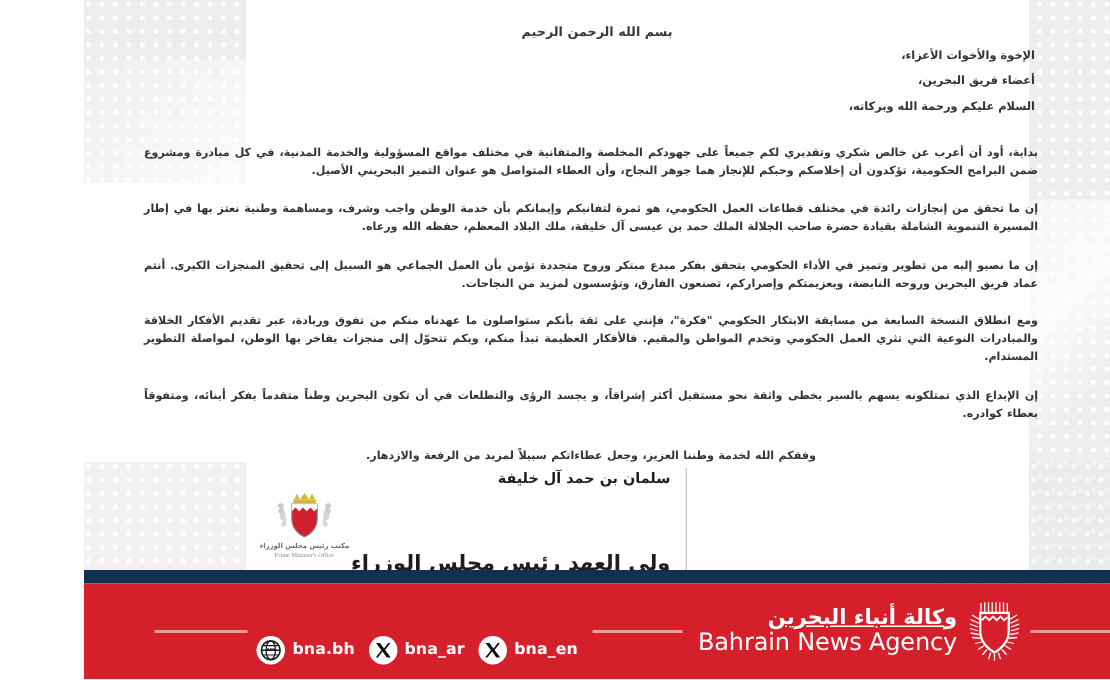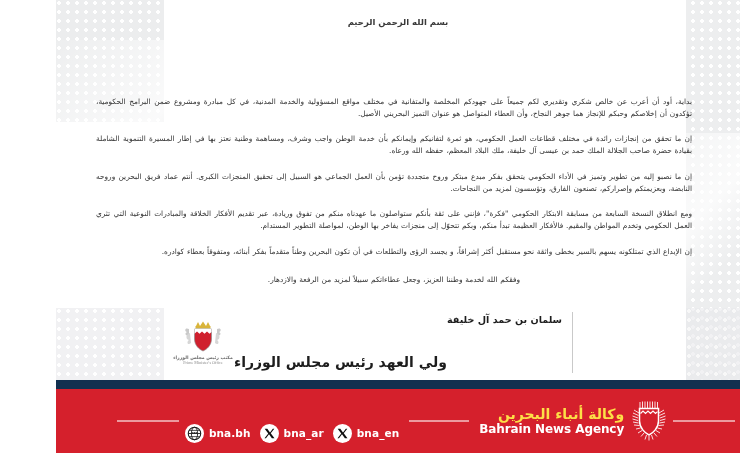--- a/index.html
+++ b/index.html
@@ -117,21 +117,21 @@
   }
 
   .body-block {
     position: absolute;
     top: 96px;
     right: 48px;
     left: 40px;
   }
   .para {
     font-size: 7.4px;
-    font-weight: 400;
+    font-weight: 700;
     color: #333333;
     line-height: 1.62;
     text-align: justify;
     text-align-last: right;
     margin: 0 0 13.5px 0;
     word-spacing: 0.4px;
   }
   .para.closing {
     text-align: center;
     text-align-last: center;
@@ -151,21 +151,21 @@
     direction: rtl;
   }
   .sig-names {
     text-align: right;
     padding-right: 10px;
     border-right: 1px solid #c9c9c9;
     padding-top: 1px;
     padding-bottom: 1px;
     min-height: 40px;
     display: flex;
-    flex-direction: row;
+    flex-direction: column;
     justify-content: center;
   }
   .sig-name {
     font-size: 9.6px;
     font-weight: 700;
     color: #1d1d1d;
     line-height: 1.45;
     white-space: nowrap;
   }
   .sig-title {
@@ -275,30 +275,31 @@
     align-items: center;
     gap: 7px;
   }
   .brand-text {
     display: flex;
     flex-direction: column;
     align-items: flex-end;
     line-height: 1.05;
   }
   .brand-ar {
-    color: #fde047;
+    color: #ffffff;
     font-size: 14px;
     font-weight: 700;
     white-space: nowrap;
     letter-spacing: -0.2px;
+    text-decoration: underline;
   }
   .brand-en {
     color: #ffffff;
-    font-size: 12px;
-    font-weight: 700;
+    font-size: 16px;
+    font-weight: 400;
     white-space: nowrap;
     letter-spacing: -0.1px;
     margin-top: 1px;
   }
   .brand-mark { flex: 0 0 auto; }
 </style>
 </head>
 <body>
 
 <div class="page">
@@ -309,20 +310,25 @@
   <div class="sheen sheen-tl"></div>
   <div class="sheen sheen-br"></div>
 
   <div class="sheet-wide"></div>
   <div class="sheet"></div>
 
   <div class="doc">
 
     <div class="bismillah">بسم الله الرحمن الرحيم</div>
 
+    <div class="salutation">
+      <div class="sal-line">الإخوة والأخوات الأعزاء،</div>
+      <div class="sal-line">أعضاء فريق البحرين،</div>
+      <div class="sal-line">السلام عليكم ورحمة الله وبركاته،</div>
+    </div>
 
     <div class="body-block">
       <p class="para">بداية، أود أن أعرب عن خالص شكري وتقديري لكم جميعاً على جهودكم المخلصة والمتفانية في مختلف مواقع المسؤولية والخدمة المدنية، في كل مبادرة ومشروع ضمن البرامج الحكومية، تؤكدون أن إخلاصكم وحبكم للإنجاز هما جوهر النجاح، وأن العطاء المتواصل هو عنوان التميز البحريني الأصيل.</p>
       <p class="para">إن ما تحقق من إنجازات رائدة في مختلف قطاعات العمل الحكومي، هو ثمرة لتفانيكم وإيمانكم بأن خدمة الوطن واجب وشرف، ومساهمة وطنية نعتز بها في إطار المسيرة التنموية الشاملة بقيادة حضرة صاحب الجلالة الملك حمد بن عيسى آل خليفة، ملك البلاد المعظم، حفظه الله ورعاه.</p>
       <p class="para">إن ما نصبو إليه من تطوير وتميز في الأداء الحكومي يتحقق بفكر مبدع مبتكر وروح متجددة تؤمن بأن العمل الجماعي هو السبيل إلى تحقيق المنجزات الكبرى. أنتم عماد فريق البحرين وروحه النابضة، وبعزيمتكم وإصراركم، تصنعون الفارق، وتؤسسون لمزيد من النجاحات.</p>
       <p class="para">ومع انطلاق النسخة السابعة من مسابقة الابتكار الحكومي "فكرة"، فإنني على ثقة بأنكم ستواصلون ما عهدناه منكم من تفوق وريادة، عبر تقديم الأفكار الخلاقة والمبادرات النوعية التي تثري العمل الحكومي وتخدم المواطن والمقيم. فالأفكار العظيمة تبدأ منكم، وبكم تتحوّل إلى منجزات يفاخر بها الوطن، لمواصلة التطوير المستدام.</p>
       <p class="para">إن الإبداع الذي تمتلكونه يسهم بالسير بخطى واثقة نحو مستقبل أكثر إشراقاً، و يجسد الرؤى والتطلعات في أن تكون البحرين وطناً متقدماً بفكر أبنائه، ومتفوقاً بعطاء كوادره.</p>
       <p class="para closing">وفقكم الله لخدمة وطننا العزيز، وجعل عطاءاتكم سبيلاً لمزيد من الرفعة والازدهار.</p>
     </div>
   </div>

